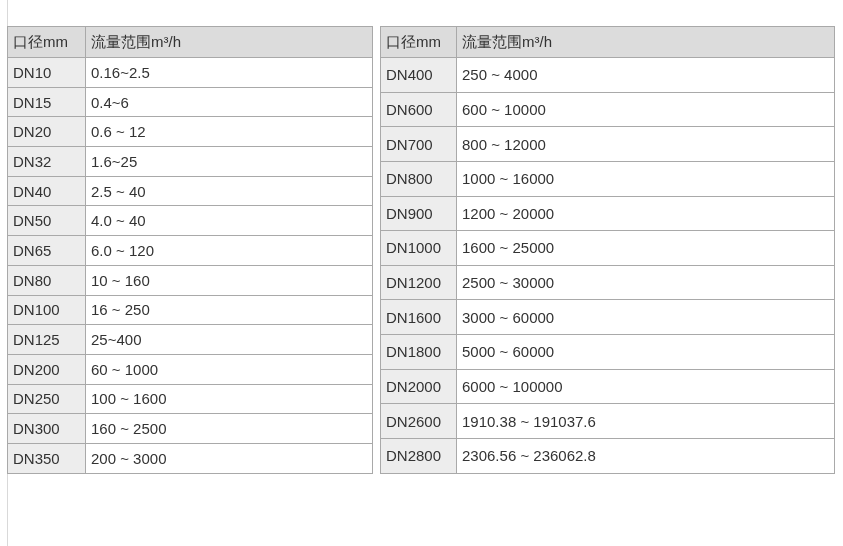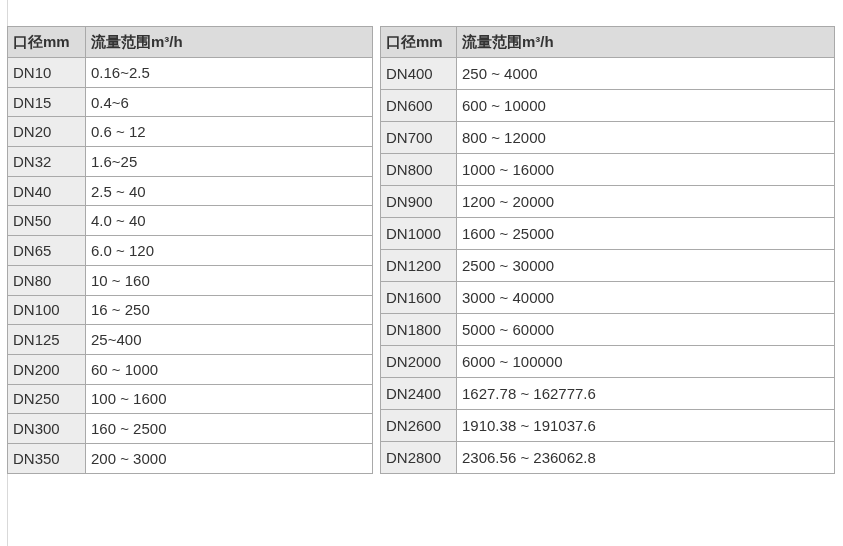--- a/index.html
+++ b/index.html
@@ -48,21 +48,21 @@
   table.tbl-right { width: 455px; }
   .flow-table th, .flow-table td {
     border: 1px solid var(--border, #a9a9a9);
     padding: 0 4px 0 5px;
     white-space: nowrap;
     overflow: hidden;
     vertical-align: middle;
   }
   .flow-table th {
     background: var(--header-bg, #dcdcdc);
-    font-weight: bold;
+    font-weight: normal;
     text-align: left;
     height: 30px;
   }
   .flow-table td {
     height: 28.7px;
     background: var(--row-bg, #ffffff);
   }
   .flow-table td.dn {
     background: var(--label-column-bg, #ededed);
   }
@@ -182,35 +182,31 @@
         <tr>
           <td class="dn">DN1000</td>
           <td>1600 ~ 25000</td>
         </tr>
         <tr>
           <td class="dn">DN1200</td>
           <td>2500 ~ 30000</td>
         </tr>
         <tr>
           <td class="dn">DN1600</td>
-          <td>3000 ~ 40000</td>
+          <td>3000 ~ 60000</td>
         </tr>
         <tr>
           <td class="dn">DN1800</td>
           <td>5000 ~ 60000</td>
         </tr>
         <tr>
           <td class="dn">DN2000</td>
           <td>6000 ~ 100000</td>
         </tr>
         <tr>
-          <td class="dn">DN2400</td>
-          <td>1627.78 ~ 162777.6</td>
-        </tr>
-        <tr>
           <td class="dn">DN2600</td>
           <td>1910.38 ~ 191037.6</td>
         </tr>
         <tr>
           <td class="dn">DN2800</td>
           <td>2306.56 ~ 236062.8</td>
         </tr>
       </tbody>
   </table>
 

